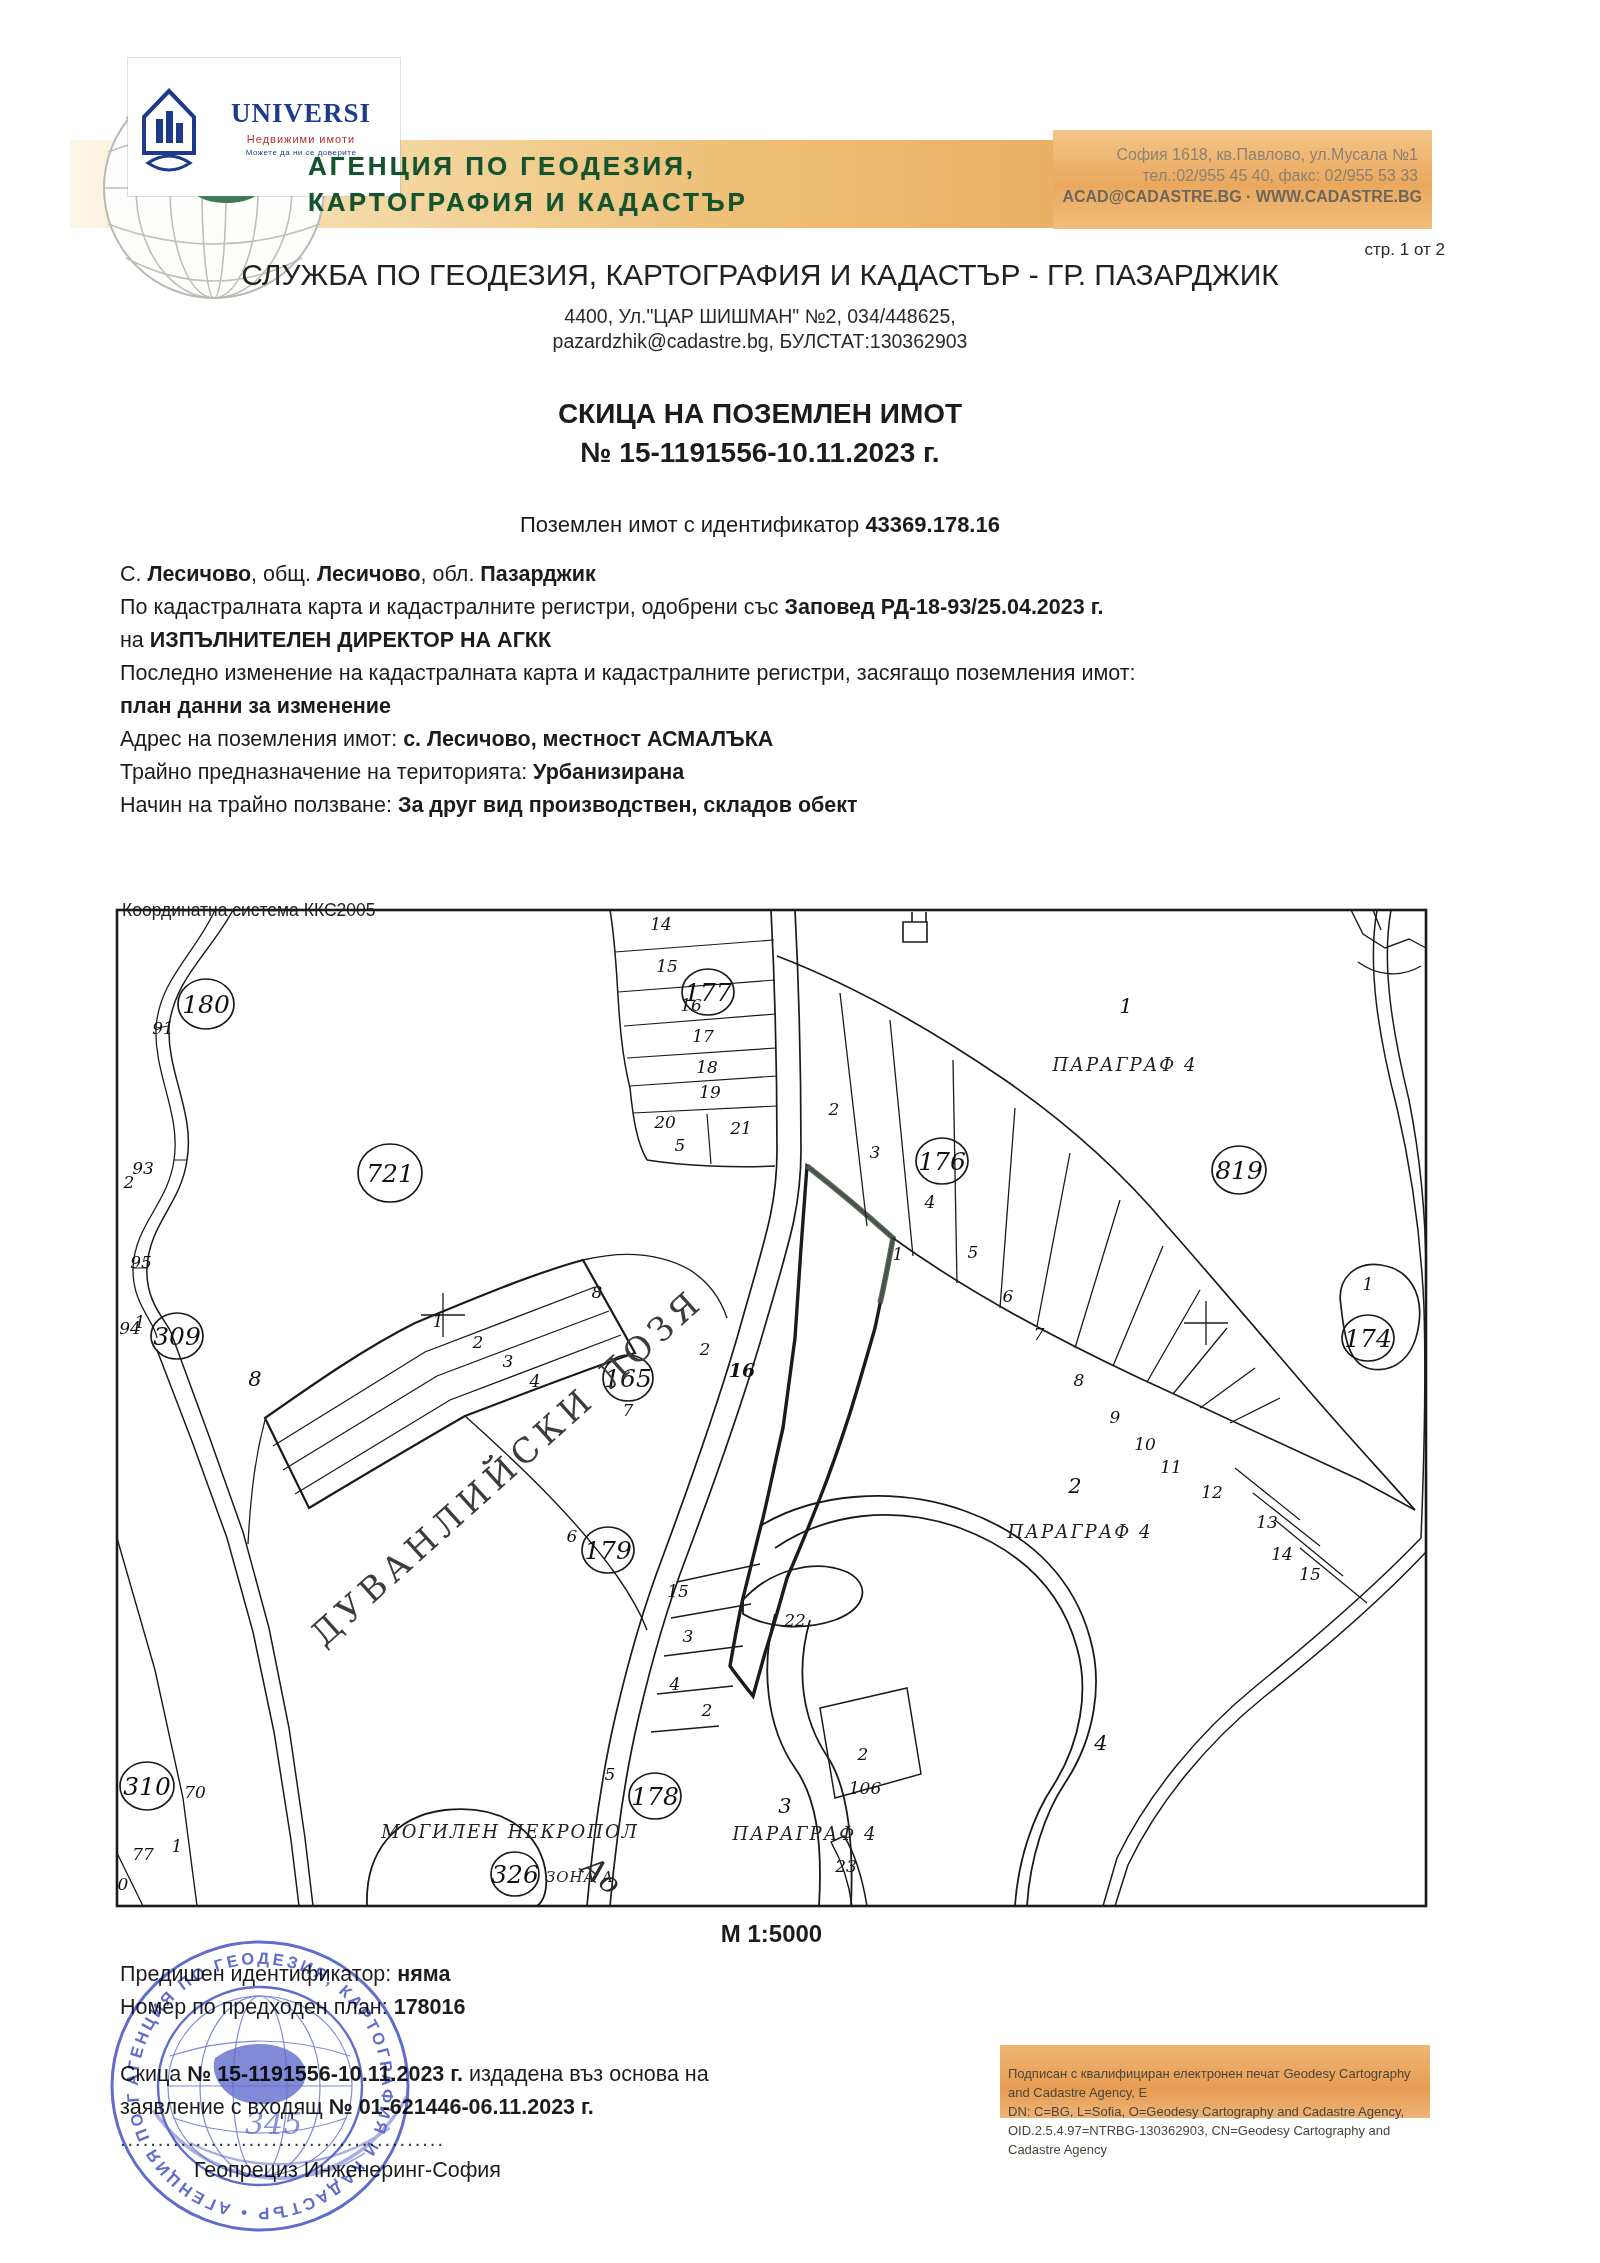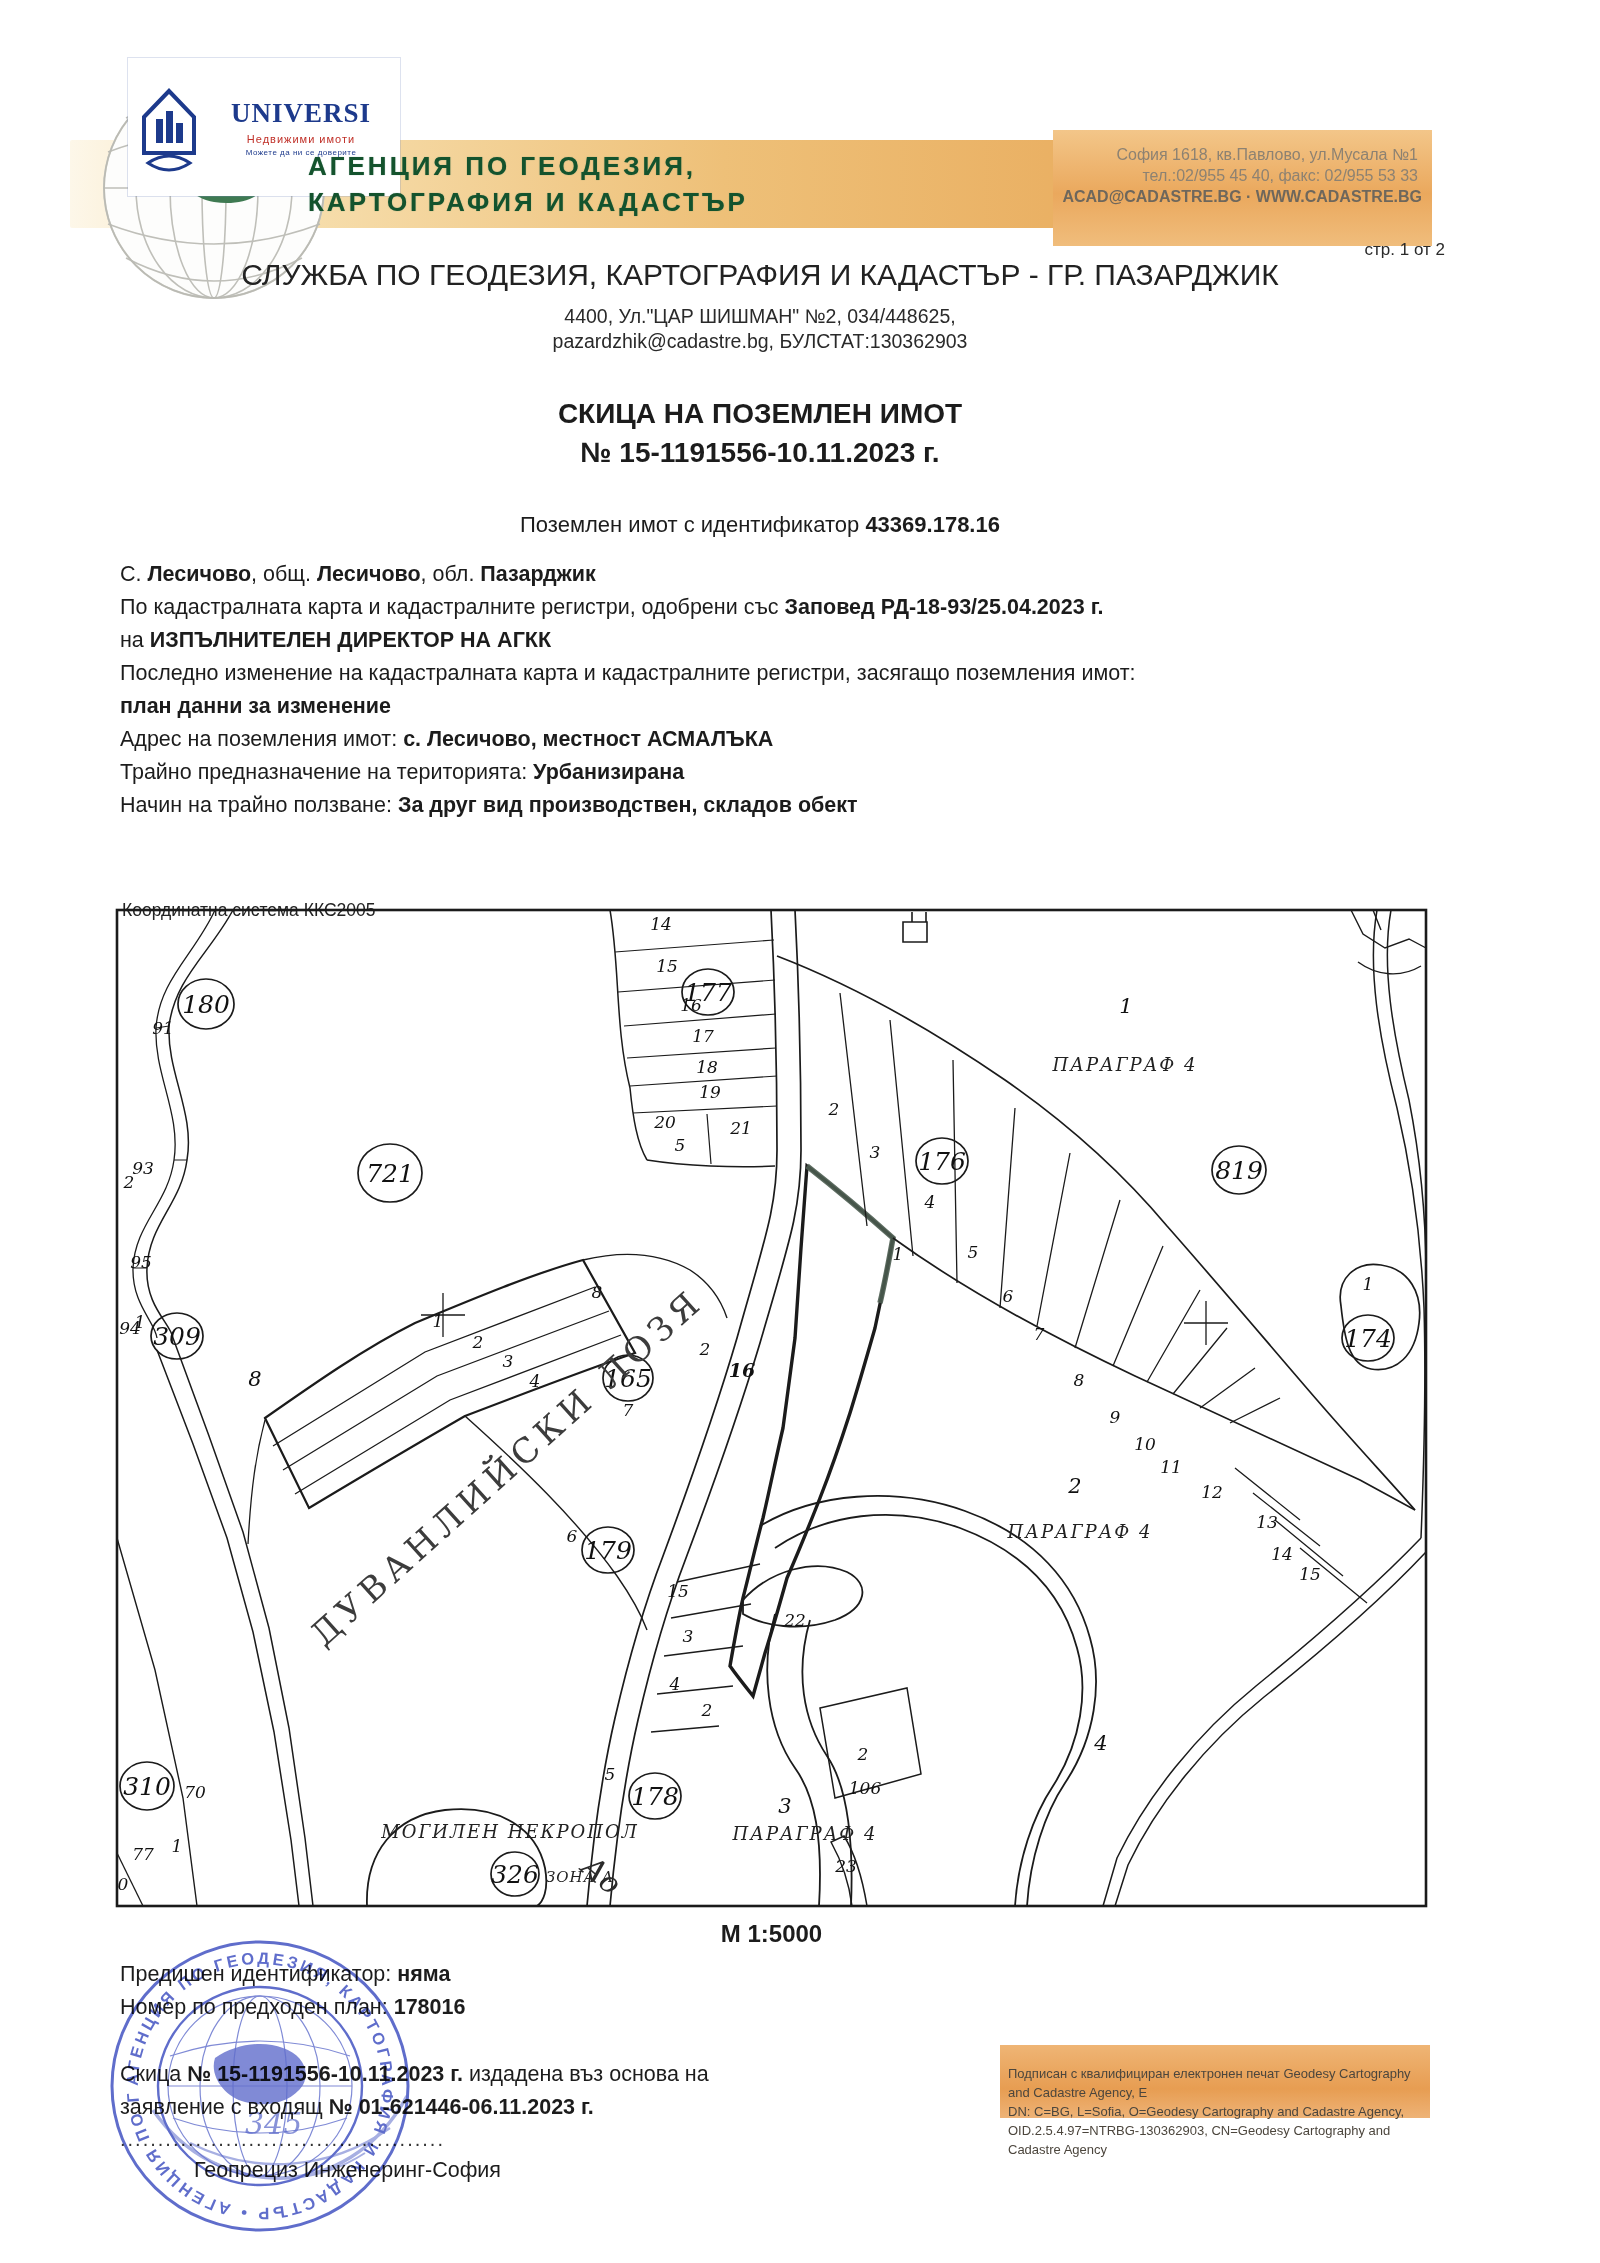--- a/index.html
+++ b/index.html
@@ -4,21 +4,21 @@
 <style>
   html,body{margin:0;padding:0;background:#888;}
   .page{position:relative;width:1600px;height:2263px;margin:0 auto;background:#ffffff;overflow:hidden;
         font-family:"Liberation Sans",sans-serif;color:#1c1c1c;padding-left:17px;}
   .abs{position:absolute;}
 
   
   .band{left:70px;top:140px;width:1362px;height:88px;
         background:linear-gradient(to right,#fdf7e9 0%,#f6ddab 18%,#eec078 48%,#e9ad5f 78%,#ecb66c 100%);
         border-radius:2px;}
-  .contactbox{left:1053px;top:130px;width:379px;height:116px;
+  .contactbox{left:1053px;top:130px;width:379px;height:99px;
         background:linear-gradient(to bottom,#f3c689 0%,#eaa85d 55%,#f0bd7c 100%);
         text-align:right;padding:0;box-sizing:border-box;}
   .contactbox .c1,.contactbox .c2{font-size:16px;color:#8d8272;line-height:21px;margin-right:14px;}
   .contactbox .c3{font-size:16px;color:#6e675c;font-weight:bold;line-height:22px;margin-right:10px;}
   .contactbox .pad{height:14px;}
   .agency-green{left:308px;top:148px;width:620px;color:#14532d;font-weight:bold;
         font-size:26px;letter-spacing:3px;line-height:36px;
         text-shadow:0 0 1px rgba(46,109,85,.6);}
   .globe{left:98px;top:72px;}
   .universi{left:128px;top:58px;width:272px;height:138px;background:#fff;

